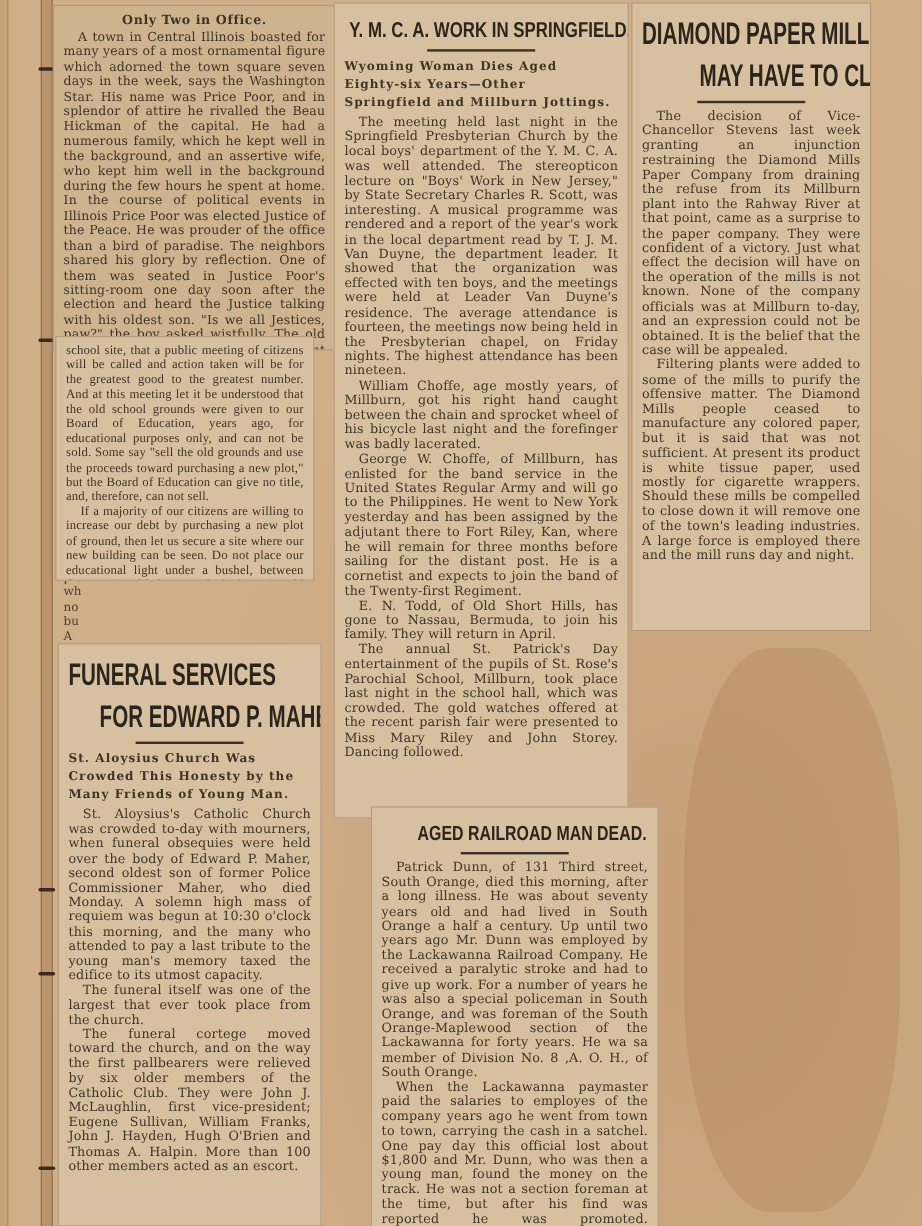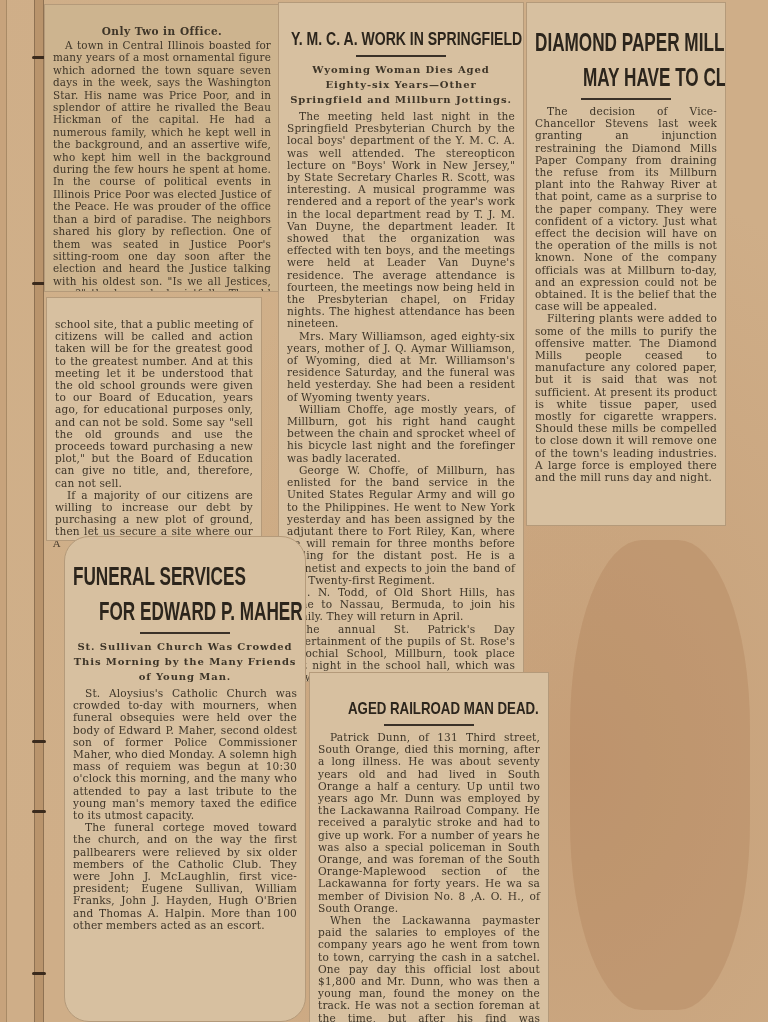--- a/index.html
+++ b/index.html
@@ -18,36 +18,36 @@
   }
   .fold { position: absolute; top: 0; height: 1022px; }
   .fold.a { left: 0; width: 6px; background: #c7a37c; border-right: 1px solid #a88a66; }
   .fold.b { left: 34px; width: 8px; background: #b9946c; border-left: 1px solid #8e7152; border-right: 1px solid #8e7152; }
   .stitch { position: absolute; left: 32px; width: 14px; height: 3px; background: #3a2a1c; border-radius: 2px; }
   .clip {
     position: absolute;
     background: #d7c0a0;
     border: 1px solid #b49a7a;
     box-sizing: border-box;
-    padding: 20px 8px;
+    padding: 6px 8px;
     overflow: hidden;
   }
   .clip p {
     margin: 0; font-size: 10.6px; line-height: 12.2px; text-align: justify;
     text-indent: 12px; letter-spacing: 0.15px;
   }
   .clip p.noind { text-indent: 0; }
   .hd-small { text-align: center; font-weight: bold; font-size: 10.5px; margin: 0 0 2px 0; letter-spacing: 0.5px; }
   .hd-big {
     font-family: "Liberation Sans", sans-serif; font-weight: bold;
     font-stretch: condensed; transform: scaleX(0.72); transform-origin: left;
     white-space: nowrap; color: #2c251c; margin: 0;
   }
   .rule { width: 90px; height: 2px; background: #3a3128; margin: 5px auto 5px auto; }
-  .deck { text-align: center; font-weight: bold; font-size: 10px; line-height: 15px; letter-spacing: 0.9px; margin: 0 0 3px 0; }
+  .deck { text-align: left; font-weight: bold; font-size: 10px; line-height: 15px; letter-spacing: 0.9px; margin: 0 0 3px 0; }
   .frag { position: absolute; left: 8px; top: 302px; width: 48px; font-size: 10px; line-height: 12.4px; color: #4a3e2f; overflow: hidden; white-space: nowrap; padding-left: 45px; }
   .stain { position: absolute; border-radius: 40%; background: rgba(170,120,80,0.28); }
 </style>
 </head>
 <body>
 
 <div class="page">
 
   <div class="fold a"></div>
   <div class="fold b"></div>
@@ -81,53 +81,53 @@
     <div>A</div>
     <div>A</div>
   </div>
 
   <div class="clip" style="left:44px; top:4px; width:236px; height:288px; background:#cdb48f;">
     <div class="hd-small">Only Two in Office.</div>
     <p style="font-size:10.4px;line-height:12.4px;">A town in Central Illinois boasted for many years of a most ornamental figure which adorned the town square seven days in the week, says the Washington Star. His name was Price Poor, and in splendor of attire he rivalled the Beau Hickman of the capital. He had a numerous family, which he kept well in the background, and an assertive wife, who kept him well in the background during the few hours he spent at home. In the course of political events in Illinois Price Poor was elected Justice of the Peace. He was prouder of the office than a bird of paradise. The neighbors shared his glory by reflection. One of them was seated in Justice Poor's sitting-room one day soon after the election and heard the Justice talking with his oldest son. "Is we all Jestices, paw?" the boy asked wistfully. The old man had something of an impediment in his speech. "Eh-no, my son," he answered. "Only eh-me and eh-your maw."</p>
 
   </div>
 
-  <div class="clip" style="left:46px; top:297px; width:216px; height:244px;">
+  <div class="clip" style="left:46px; top:280px; width:216px; height:204px;font-family:Liberation Serif, serif;">
     <p class="noind">school site, that a public meeting of citizens will be called and action taken will be for the greatest good to the greatest number. And at this meeting let it be understood that the old school grounds were given to our Board of Education, years ago, for educational purposes only, and can not be sold. Some say "sell the old grounds and use the proceeds toward purchasing a new plot," but the Board of Education can give no title, and, therefore, can not sell.</p>
     <p>If a majority of our citizens are willing to increase our debt by purchasing a new plot of ground, then let us secure a site where our new building can be seen. Do not place our educational light under a bushel, between Compton's old barn and Anderson's old house, but buy the whole Anderson corner, move the old house away, and, "like a city set upon a hall," the new building will be seen by all men.</p>
 
   </div>
 
   <div class="clip" style="left:278px; top:2px; width:246px; height:680px;">
     <div class="hd-big" style="font-size:18px; margin:6px 0 0 4px; transform:scaleX(0.78);">Y. M. C. A. WORK IN SPRINGFIELD.</div>
     <div class="rule"></div>
     <div class="deck">Wyoming Woman Dies Aged Eighty-six Years—Other Springfield and Millburn Jottings.</div>
     <p>The meeting held last night in the Springfield Presbyterian Church by the local boys' department of the Y. M. C. A. was well attended. The stereopticon lecture on "Boys' Work in New Jersey," by State Secretary Charles R. Scott, was interesting. A musical programme was rendered and a report of the year's work in the local department read by T. J. M. Van Duyne, the department leader. It showed that the organization was effected with ten boys, and the meetings were held at Leader Van Duyne's residence. The average attendance is fourteen, the meetings now being held in the Presbyterian chapel, on Friday nights. The highest attendance has been nineteen.</p>
-    <p>Mrs. Mary Williamson, aged eighty-six years, mother of J. Q. Aymar Williamson, of Wyoming, died at Mr. Williamson's residence Saturday, and the funeral was held yesterday. She had been a resident of Wyoming twenty years.</p>
     <p>William Choffe, age mostly years, of Millburn, got his right hand caught between the chain and sprocket wheel of his bicycle last night and the forefinger was badly lacerated.</p>
     <p>George W. Choffe, of Millburn, has enlisted for the band service in the United States Regular Army and will go to the Philippines. He went to New York yesterday and has been assigned by the adjutant there to Fort Riley, Kan, where he will remain for three months before sailing for the distant post. He is a cornetist and expects to join the band of the Twenty-first Regiment.</p>
     <p>E. N. Todd, of Old Short Hills, has gone to Nassau, Bermuda, to join his family. They will return in April.</p>
     <p>The annual St. Patrick's Day entertainment of the pupils of St. Rose's Parochial School, Millburn, took place last night in the school hall, which was crowded. The gold watches offered at the recent parish fair were presented to Miss Mary Riley and John Storey. Dancing followed.</p>
 
   </div>
 
   <div class="clip" style="left:526px; top:2px; width:200px; height:524px;">
     <div class="hd-big" style="font-size:26px; margin:4px 0 0 0; transform:scaleX(0.66);">DIAMOND PAPER MILLS</div>
     <div class="hd-big" style="font-size:26px; margin:4px 0 0 48px; transform:scaleX(0.66);">MAY HAVE TO CLOSE</div>
     <div class="rule"></div>
     <p>The decision of Vice-Chancellor Stevens last week granting an injunction restraining the Diamond Mills Paper Company from draining the refuse from its Millburn plant into the Rahway River at that point, came as a surprise to the paper company. They were confident of a victory. Just what effect the decision will have on the operation of the mills is not known. None of the company officials was at Millburn to-day, and an expression could not be obtained. It is the belief that the case will be appealed.</p>
     <p>Filtering plants were added to some of the mills to purify the offensive matter. The Diamond Mills people ceased to manufacture any colored paper, but it is said that was not sufficient. At present its product is white tissue paper, used mostly for cigarette wrappers. Should these mills be compelled to close down it will remove one of the town's leading industries. A large force is employed there and the mill runs day and night.</p>
   </div>
 
-  <div class="clip" style="left:64px; top:536px; width:242px; height:486px;border-radius:25px;">
+  <div class="clip" style="left:48px; top:536px; width:220px; height:486px;">
     <div class="hd-big" style="font-size:26px; margin:4px 0 0 0; transform:scaleX(0.66);">FUNERAL SERVICES</div>
     <div class="hd-big" style="font-size:26px; margin:4px 0 0 26px; transform:scaleX(0.66);">FOR EDWARD P. MAHER</div>
     <div class="rule"></div>
-    <div class="deck">St. Sullivan Church Was Crowded This Morning by the Many Friends of Young Man.</div>
+    <div class="deck">St. Aloysius Church Was Crowded This Honesty by the Many Friends of Young Man.</div>
     <p>St. Aloysius's Catholic Church was crowded to-day with mourners, when funeral obsequies were held over the body of Edward P. Maher, second oldest son of former Police Commissioner Maher, who died Monday. A solemn high mass of requiem was begun at 10:30 o'clock this morning, and the many who attended to pay a last tribute to the young man's memory taxed the edifice to its utmost capacity.</p>
+    <p>The funeral itself was one of the largest that ever took place from the church.</p>
     <p>The funeral cortege moved toward the church, and on the way the first pallbearers were relieved by six older members of the Catholic Club. They were John J. McLaughlin, first vice-president; Eugene Sullivan, William Franks, John J. Hayden, Hugh O'Brien and Thomas A. Halpin. More than 100 other members acted as an escort.</p>
 
   </div>
 
   <div class="clip" style="left:309px; top:672px; width:240px; height:356px;">
     <div class="hd-big" style="font-size:17px; margin:6px 0 0 30px; transform:scaleX(0.78);">AGED RAILROAD MAN DEAD.</div>
     <div class="rule"></div>
     <p>Patrick Dunn, of 131 Third street, South Orange, died this morning, after a long illness. He was about seventy years old and had lived in South Orange a half a century. Up until two years ago Mr. Dunn was employed by the Lackawanna Railroad Company. He received a paralytic stroke and had to give up work. For a number of years he was also a special policeman in South Orange, and was foreman of the South Orange-Maplewood section of the Lackawanna for forty years. He wa sa member of Division No. 8 ,A. O. H., of South Orange.</p>
     <p>When the Lackawanna paymaster paid the salaries to employes of the company years ago he went from town to town, carrying the cash in a satchel. One pay day this official lost about $1,800 and Mr. Dunn, who was then a young man, found the money on the track. He was not a section foreman at the time, but after his find was reported he was promoted. Arrangements for the funeral have not yet</p>
   </div>

